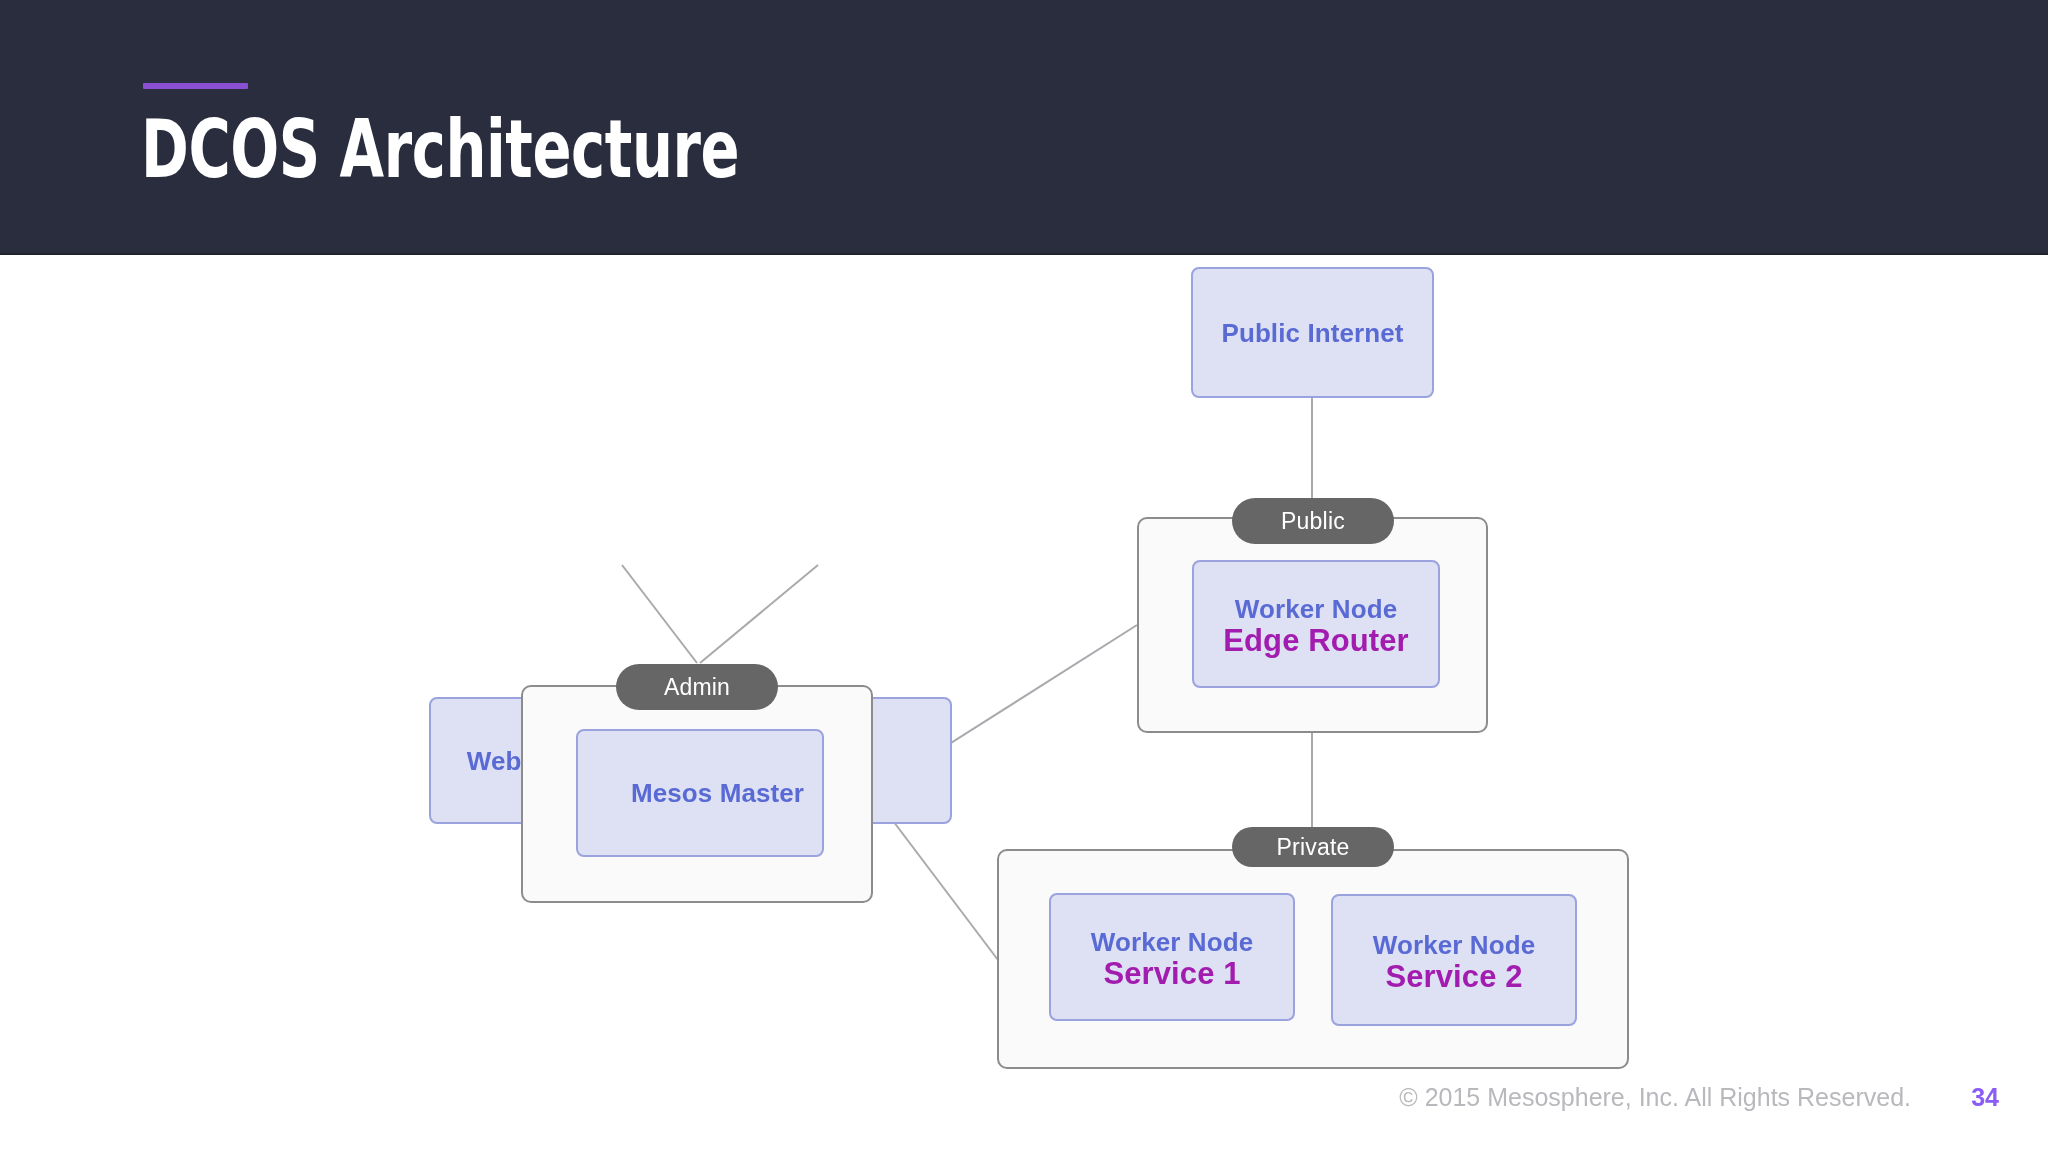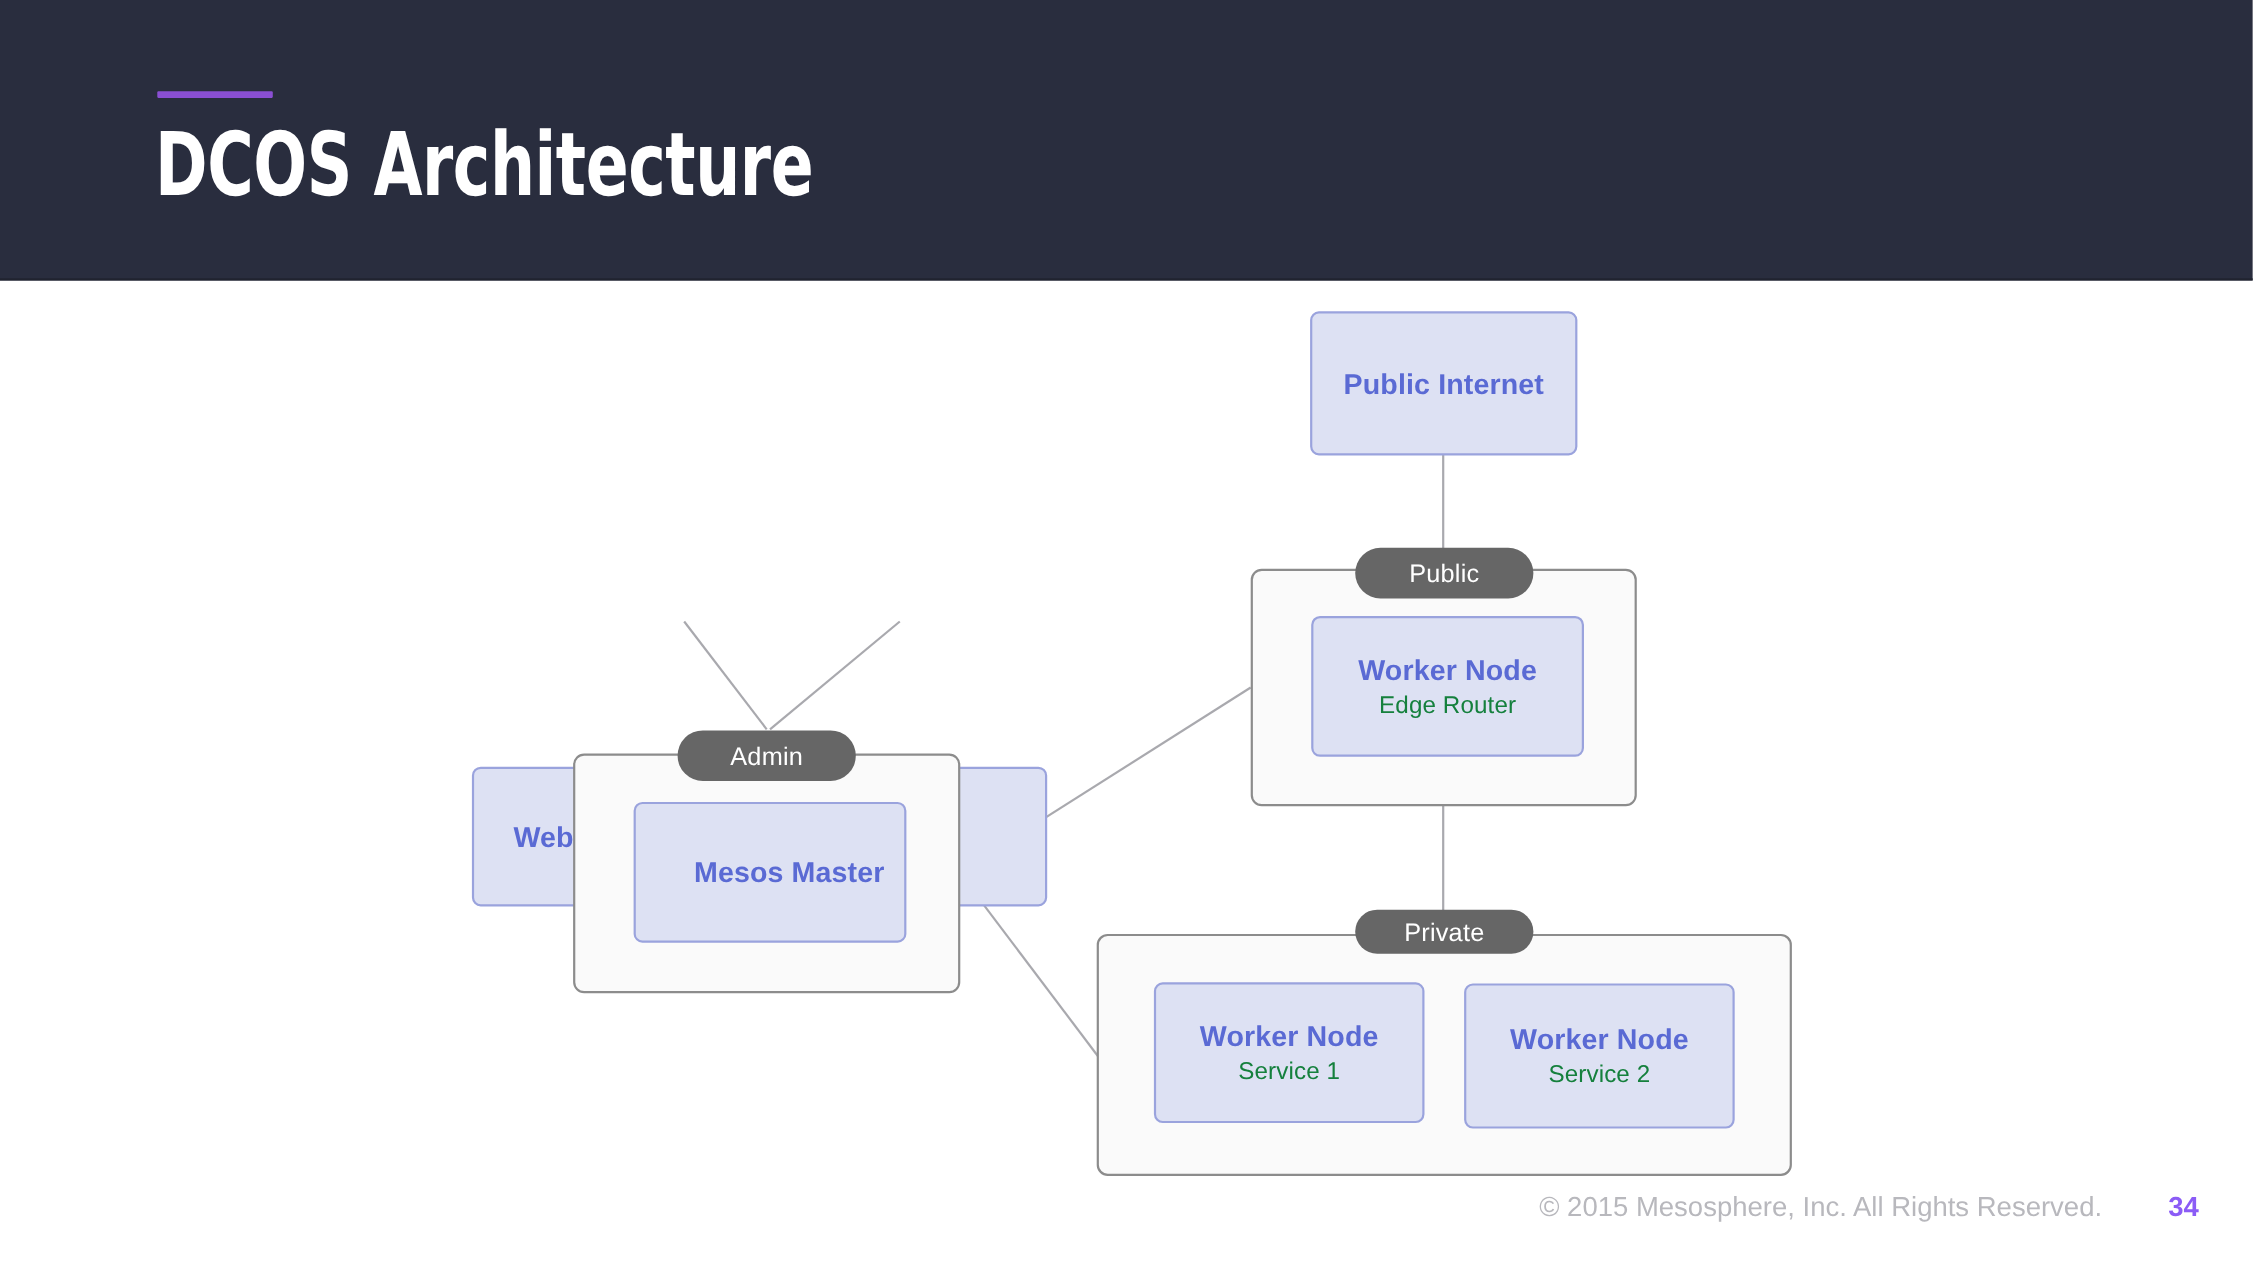--- a/index.html
+++ b/index.html
@@ -79,23 +79,23 @@
     text-align: center;
   }
   .node .title {
     color: #5a6ad4;
     font-size: 26px;
     font-weight: bold;
     line-height: 32px;
     letter-spacing: 0.1px;
   }
   .node .subtitle {
-    color: #15803d;
-    font-size: 22px;
-    font-weight: normal;
+    color: #a21caf;
+    font-size: 31px;
+    font-weight: bold;
     line-height: 31px;
     letter-spacing: 0.1px;
   }
 
   
   .group {
     position: absolute;
     box-sizing: border-box;
     background: #fafafa;
     border: 2px solid #8c8c8c;
@@ -165,21 +165,21 @@
       <line x1="622" y1="310" x2="697" y2="408"></line>
 
       <line x1="818" y1="310" x2="700" y2="408"></line>
 
       <line x1="872" y1="538" x2="1137" y2="370"></line>
 
       <line x1="872" y1="538" x2="998" y2="705"></line>
     </g>
   </svg>
 
-  <div class="node" style="left:1191px; top:28px; width:243px; height:131px;">
+  <div class="node" style="left:1191px; top:12px; width:243px; height:131px;">
     <div class="title">Public Internet</div>
   </div>
 
   <div class="node" style="left:429px; top:442px; width:247px; height:127px;">
     <div class="title">Web Interface</div>
   </div>
 
   <div class="node" style="left:704px; top:442px; width:248px; height:127px;">
     <div class="title">CLI</div>
   </div>

